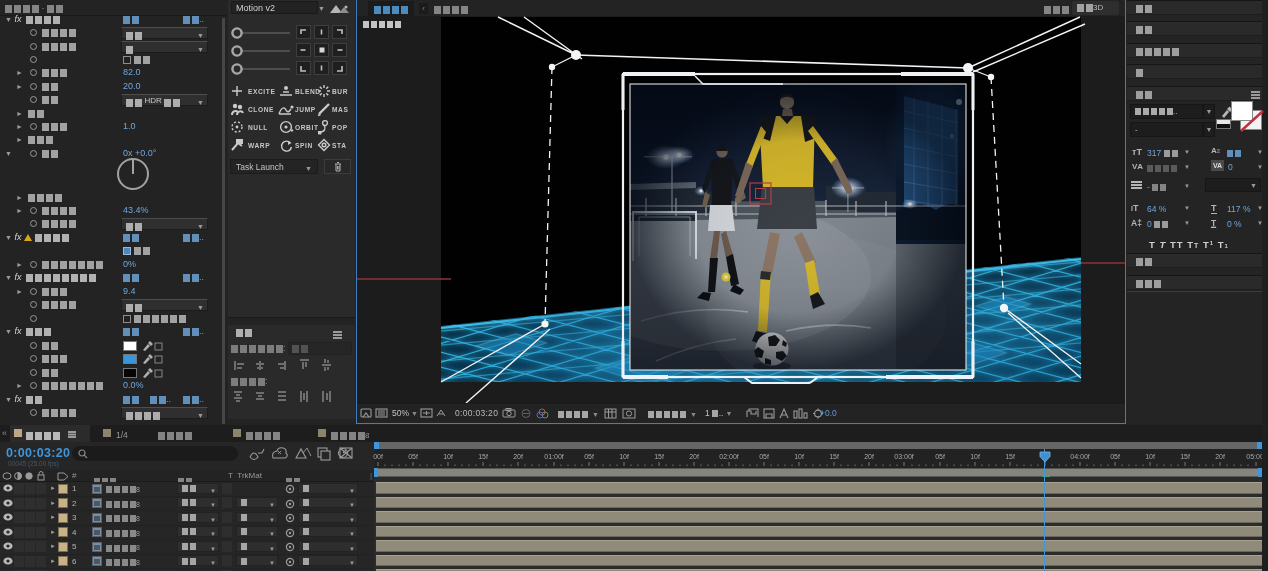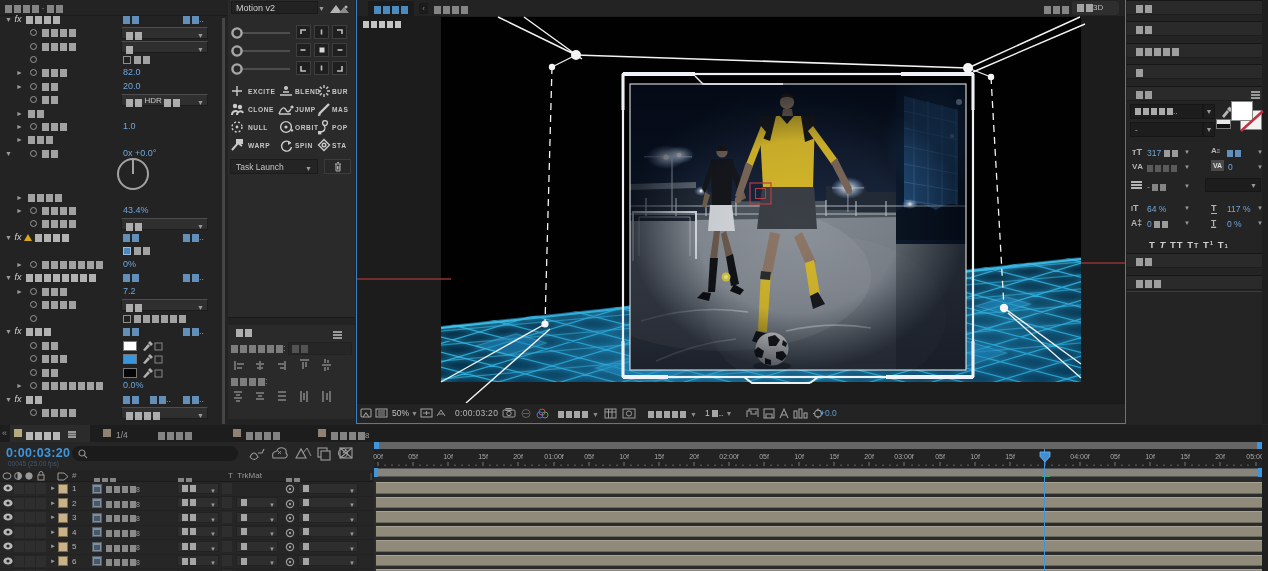--- a/index.html
+++ b/index.html
@@ -64,21 +64,21 @@
  <div class="row" style="left:123px;top:244px"><span class="cb" style="background:#4a88c0;border-color:#9ab8d8"></span>&nbsp;<span class="zh" style="width:16px"></span></div>
  <div class="row" style="left:16px;top:258px"><span class="tri">►</span></div>
  <div class="row" style="left:30px;top:258px"><span class="sw"></span>&nbsp;&nbsp;<span class="zh" style="width:61px"></span></div>
  <div class="row blue" style="left:123px;top:258px">0%</div>
 
  <div class="row" style="left:5px;top:271px"><span class="tri">▼</span>&nbsp;<i style="color:#d5d5d5">fx</i>&nbsp;&nbsp;<span class="zh" style="width:70px;background:repeating-linear-gradient(90deg,#d0d0d0 0 7px,transparent 7px 9px)"></span></div>
  <div class="row blue" style="left:123px;top:271px"><span class="zh" style="width:16px"></span></div>
  <div class="row blue" style="left:183px;top:271px"><span class="zh" style="width:16px"></span>..</div>
  <div class="row" style="left:16px;top:285px"><span class="tri">►</span></div>
  <div class="row" style="left:30px;top:285px"><span class="sw"></span>&nbsp;&nbsp;<span class="zh" style="width:25px"></span></div>
- <div class="row blue" style="left:123px;top:285px">7.2</div>
+ <div class="row blue" style="left:123px;top:285px">9.4</div>
  <div class="row" style="left:30px;top:298px"><span class="sw"></span>&nbsp;&nbsp;<span class="zh" style="width:34px"></span></div>
  <div class="dd" style="left:121px;top:299px;width:87px"><span class="zh" style="width:16px;margin-top:4px"></span><span class="chev">▼</span></div>
  <div class="row" style="left:30px;top:312px"><span class="sw"></span></div>
  <div class="row" style="left:123px;top:312px"><span class="cb"></span>&nbsp;<span class="zh" style="width:52px"></span></div>
 
  <div class="row" style="left:5px;top:325px"><span class="tri">▼</span>&nbsp;<i style="color:#d5d5d5">fx</i>&nbsp;&nbsp;<span class="zh" style="width:25px;background:repeating-linear-gradient(90deg,#d0d0d0 0 7px,transparent 7px 9px)"></span></div>
  <div class="row blue" style="left:123px;top:325px"><span class="zh" style="width:16px"></span></div>
  <div class="row blue" style="left:183px;top:325px"><span class="zh" style="width:16px"></span>..</div>
  <div class="row" style="left:30px;top:339px"><span class="sw"></span>&nbsp;&nbsp;<span class="zh" style="width:16px"></span></div>
  <div class="abs" style="left:123px;top:341px;width:14px;height:10px;background:#fff;border:1px solid #777"></div>

